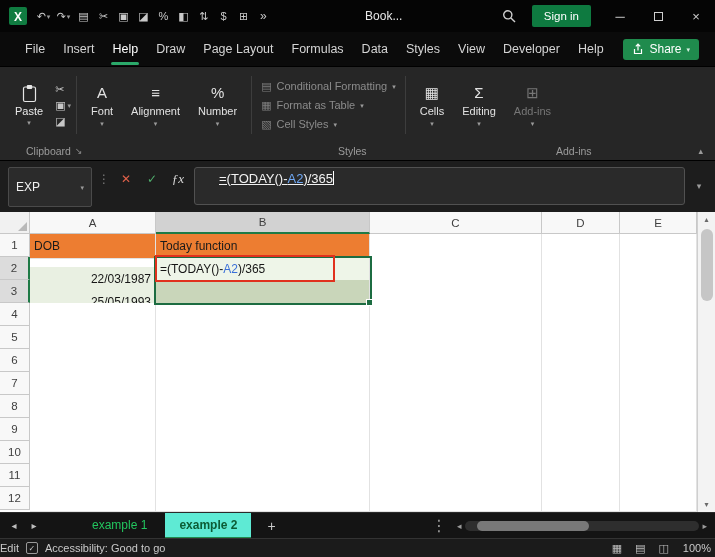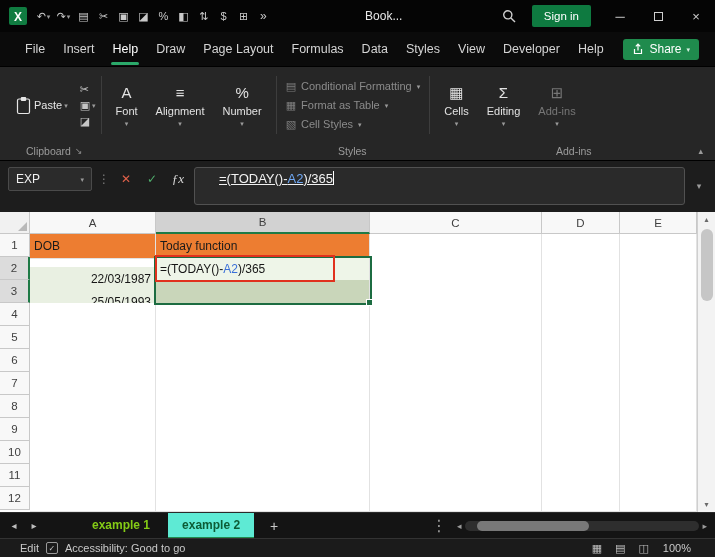--- a/index.html
+++ b/index.html
@@ -29,39 +29,39 @@
   .menu-tab { padding:0 9px; font-size:12.5px; color:#d4d4d4; height:34px; line-height:34px; position:relative; white-space:nowrap; }
   .menu-tab.active { color:#fff; }
   .menu-tab.active::after { content:""; position:absolute; left:8px; right:8px; bottom:1px; height:3px; background:#2ba96a; border-radius:2px; }
   .share-btn { margin-left:auto; background:#1f8b4d; color:#fff; height:21px; border-radius:3px; display:flex; align-items:center; gap:5px; padding:0 9px; font-size:12px; border:none; font-family:inherit;text-align:right; }
   .share-btn .chev { color:#d8efe2; }
 
   
   .ribbon { height:94px; background:#262626; position:relative; flex:none; border-top:1px solid #000; }
   .ribbon-content { display:flex; align-items:center; height:72px; padding:4px 8px 0 8px; gap:5px; }
   .vsep { width:1px; height:58px; background:#3d3d3d; flex:none; }
-  .paste-btn { display:flex; flex-direction:row; align-items:center; gap:2px; color:#e8e8e8; font-size:11px; padding:3px 7px; }
+  .paste-btn { display:flex; flex-direction:column; align-items:center; gap:2px; color:#e8e8e8; font-size:11px; padding:3px 7px; }
   .mini-col { display:flex; flex-direction:column; gap:5px; justify-content:center; }
   .mi { font-size:11px; color:#c6c6c6; display:flex; align-items:center; gap:2px; line-height:1; }
   .cgrp { display:flex; flex-direction:column; align-items:center; gap:3px; padding:2px 9px; color:#e2e2e2; }
   .cgrp .ic { font-size:15px; height:18px; line-height:18px; }
   .cgrp .lbl { font-size:11px; white-space:nowrap; }
   .cgrp.disabled { color:#767676; }
   .cgrp.disabled .ic { color:#767676; }
   .styles-col { display:flex; flex-direction:column; gap:6px; padding:0 4px; }
   .styles-row { display:flex; align-items:center; gap:5px; color:#8b8b8b; font-size:11px; white-space:nowrap; }
   .styles-row .sicon { font-size:11px; color:#7e7e7e; }
   .ribbon-labels { position:absolute; bottom:3px; left:0; right:0; height:14px; font-size:10.5px; color:#9b9b9b; }
   .rlabel { position:absolute; bottom:0; display:flex; align-items:center; gap:4px; white-space:nowrap;text-align:right; }
   .launcher { font-size:9px; color:#8b8b8b; }
   .collapse-chev { position:absolute; right:12px; bottom:1px; color:#9b9b9b; font-size:9px; }
 
   
   .formulabar { height:52px; background:#1d1d1d; display:flex; align-items:flex-start; padding:6px 8px; gap:6px; border-top:1px solid #000; flex:none; }
-  .name-box { width:84px; height:24px; background:#2b2b2b; border:1px solid #4a4a4a; border-radius:2px; display:flex; align-items:center; padding:0 7px; color:#f0f0f0; font-size:12px; flex:none; }
+  .name-box { width:84px; height:40px; background:#2b2b2b; border:1px solid #4a4a4a; border-radius:2px; display:flex; align-items:center; padding:0 7px; color:#f0f0f0; font-size:12px; flex:none; }
   .name-box .chev { margin-left:auto; }
   .fdots { color:#7a7a7a; font-size:12px; line-height:24px; }
   .fbtn { width:20px; height:24px; display:flex; align-items:center; justify-content:center; font-size:12px; flex:none; }
   .fbtn.cancel { color:#e0614a; }
   .fbtn.enter { color:#4fae6c; }
   .fbtn.fx { color:#d8d8d8; font-style:italic; font-family:"Liberation Serif","DejaVu Serif",serif; font-size:13px; }
   .formula-input { flex:1; height:38px; background:#2a2a2a; border:1px solid #515151; border-radius:3px; padding:3px 24px; font-size:13px; color:#f2f2f2; white-space:nowrap; overflow:hidden;text-decoration:underline; }
   .formula-input .refblue { color:#6fa8f5; }
   .caret { display:inline-block; width:1px; height:14px; background:#fff; vertical-align:-2px; }
   .fexpand { width:16px; height:38px; display:flex; align-items:center; justify-content:center; color:#9a9a9a; font-size:9px; flex:none; }
@@ -85,32 +85,32 @@
   .fill-handle { position:absolute; left:366px; top:87px; width:7px; height:7px; background:#1c6c41; border:1px solid #fff; }
   .annotation { position:absolute; left:155px; top:43px; width:180px; height:27px; border:2px solid #e0311d; pointer-events:none; }
   .vscroll { width:18px; height:300px; border-left:1px solid #cfcfcf; background:#f3f3f3; display:flex; flex-direction:column; align-items:center; margin-left:auto; }
   .vs-arrow { height:15px; font-size:8px; color:#6a6a6a; display:flex; align-items:center; }
   .vs-thumb { width:12px; height:72px; background:#c6c6c6; border-radius:6px; margin-top:2px; }
   .vs-bottom { margin-top:auto; }
 
   
   .sheetbar { height:26px; background:#141414; display:flex; align-items:center; padding:0 6px; gap:4px; border-top:1px solid #2a2a2a; flex:none; }
   .nav { color:#bdbdbd; font-size:10px; width:16px; text-align:center; }
-  .sheet-tab { height:26px; line-height:25px; padding:0 14px; font-size:12px; color:#84cc16; white-space:nowrap;font-weight:bold; }
+  .sheet-tab { height:26px; line-height:25px; padding:0 14px; font-size:12px; color:#22c55e; white-space:nowrap; }
   .sheet-tab.first { margin-left:32px; }
   .sheet-tab.active { background:#5eead4; color:#0c5c35; font-weight:bold; box-shadow:inset 0 -2px 0 #1f8b4d; }
   .add-sheet { color:#c9c9c9; font-size:14px; padding:0 12px; }
   .dots { color:#9a9a9a; margin-left:auto; padding:0 6px; }
   .hscroll { display:flex; align-items:center; gap:3px; width:252px; padding-right:2px; }
   .harrow { color:#9a9a9a; font-size:9px; }
   .htrack { flex:1; height:10px; background:#2e2e2e; border-radius:5px; position:relative; }
   .hthumb { position:absolute; left:12px; width:112px; height:10px; background:#787878; border-radius:5px; }
 
   
-  .statusbar { height:19px; background:#1b1b1b; border-top:1px solid #333; display:flex; align-items:center; font-size:11px; color:#c9c9c9; padding:0 20px; gap:7px; flex:none; }
+  .statusbar { height:19px; background:#1b1b1b; border-top:1px solid #333; display:flex; align-items:center; font-size:11px; color:#c9c9c9; padding:0 0; gap:7px; flex:none; }
   .acc-icon { width:12px; height:12px; border:1px solid #9a9a9a; border-radius:2px; font-size:8px; display:flex; align-items:center; justify-content:center; color:#c9c9c9; }
   .vicon { font-size:11px; color:#bdbdbd; padding:0 3px; }
   .zoom { margin-left:4px; padding-right:4px; }
 </style>
 </head>
 <body>
 
 <div class="app">
 
   <div class="titlebar">

